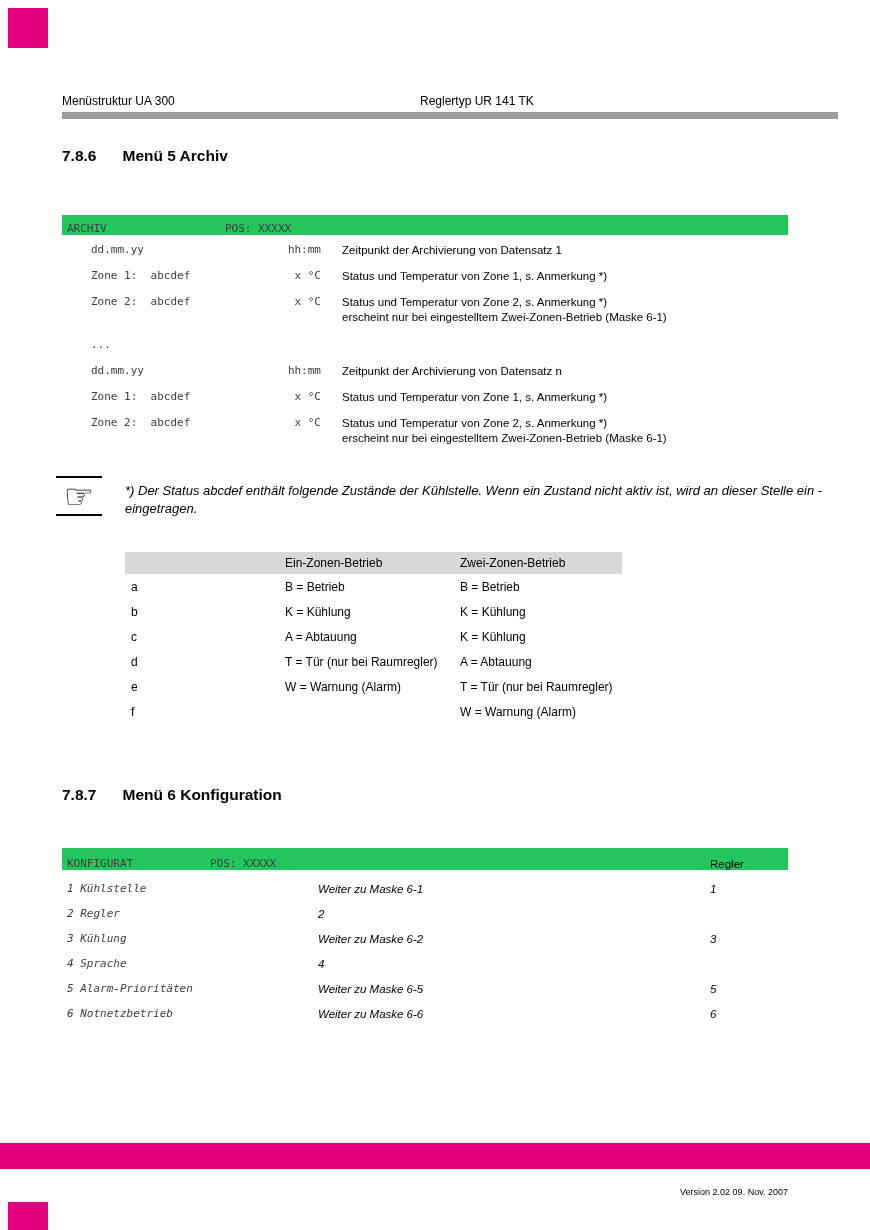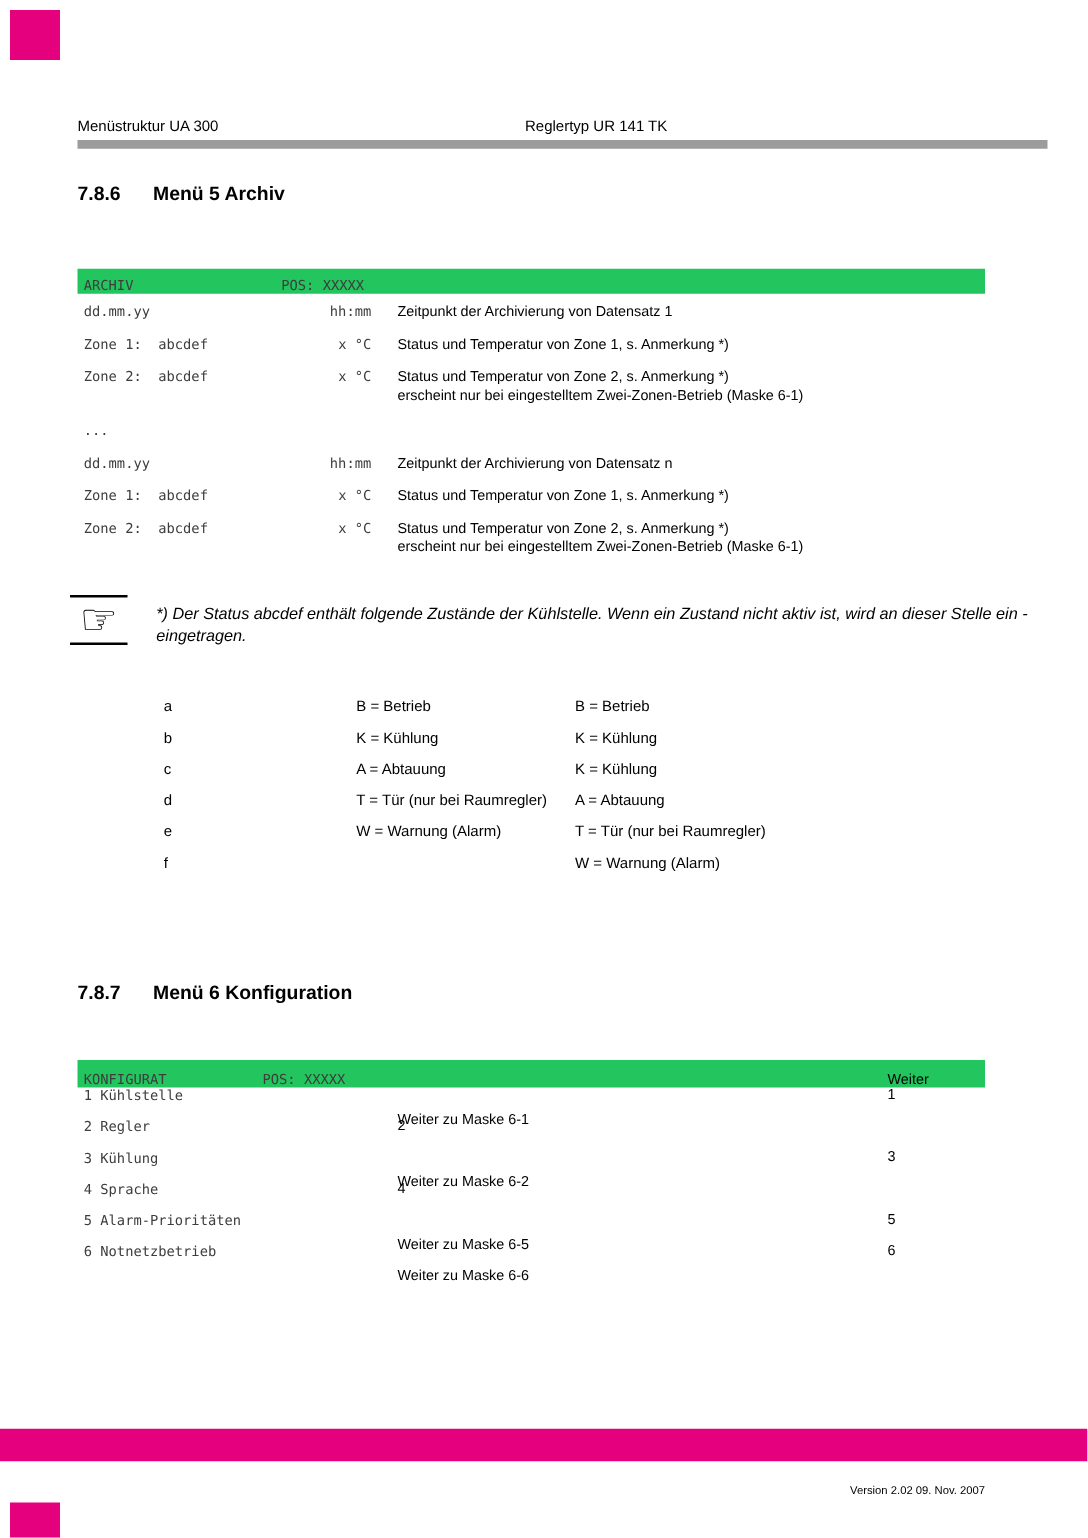--- a/index.html
+++ b/index.html
@@ -34,30 +34,30 @@
   .screen-table { position:absolute; left:62px; width:726px; }
   #t-archiv { top:215px; }
   #t-konfig { top:848px; }
   .scr-header { position:relative; height:20px; background:#22c55e; display:flex; align-items:flex-end; font-size:11px; }
   .scr-header .name { margin-left:5px; }
   .scr-header .pos  { position:absolute; left:163px; }
   #t-konfig .scr-header { height:22px; }
   #t-konfig .scr-header .pos { left:148px; }
   .scr-header .eingabe { position:absolute; left:648px; font-family:"Liberation Sans",sans-serif; color:#000; font-size:11.5px; }
 
-  .scr-row { display:flex; align-items:flex-start; padding-top:8px; font-size:11px; }
+  .scr-row { display:flex; align-items:flex-start; padding-top:8px; font-size:11px;margin-left:24px; }
   .r-norm { height:26px; }
   .r-tall { height:43px; }
   .r-dots { height:26px; }
   .c1 { width:148px; padding-left:5px; }
   .c2 { width:87px; text-align:right; }
   .c3 { margin-left:21px; font-family:"Liberation Sans",sans-serif; color:#000; font-size:11.5px; line-height:15px; white-space:normal; }
 
   
-  .k-row { height:25px; display:flex; align-items:flex-start; font-size:11.5px; }
+  .k-row { height:25px; display:flex; align-items:flex-end; font-size:11.5px;font-style:italic; }
   .k1 { width:256px; padding-left:5px; font-size:11px; }
   .k2 { width:392px;margin-top:20px; }
   .k3 { }
 
   
   #note-icon { left:56px; top:476px; width:46px; text-align:center; font-size:34px; line-height:36px;
                border-top:2px solid #000; border-bottom:2px solid #000; }
   #note-text { left:125px; top:482px; width:700px; font-style:italic; font-size:13px; line-height:17.5px; }
 
   
@@ -132,20 +132,25 @@
       <div>Status und Temperatur von Zone 2, s. Anmerkung *)</div>
       <div>erscheint nur bei eingestelltem Zwei-Zonen-Betrieb (Maske 6-1)</div>
     </span>
   </div>
 </div>
 
 <div class="abs" id="note-icon">☞</div>
 <div class="abs" id="note-text">*) Der Status abcdef enthält folgende Zustände der Kühlstelle. Wenn ein Zustand nicht aktiv ist, wird an dieser Stelle ein - eingetragen.</div>
 
 <div class="abs" id="t-status">
+  <div class="st-header">
+    <span class="sc1"></span>
+    <span class="sc2">Ein-Zonen-Betrieb</span>
+    <span class="sc3">Zwei-Zonen-Betrieb</span>
+  </div>
   <div class="st-row">
     <span class="sc1">a</span>
     <span class="sc2">B = Betrieb</span>
     <span class="sc3">B = Betrieb</span>
   </div>
   <div class="st-row">
     <span class="sc1">b</span>
     <span class="sc2">K = Kühlung</span>
     <span class="sc3">K = Kühlung</span>
   </div>
@@ -173,21 +178,21 @@
 
 <div class="section-heading" id="h-konfig">
   <span>7.8.7</span>
   <span>Menü 6 Konfiguration</span>
 </div>
 
 <div class="screen-table" id="t-konfig">
   <div class="scr-header">
     <span class="mono name">KONFIGURAT</span>
     <span class="mono pos">POS: XXXXX</span>
-    <span class="eingabe">Weiter</span>
+    <span class="eingabe">Regler</span>
   </div>
   <div class="k-row">
     <span class="mono k1">1 Kühlstelle</span>
     <span class="k2">Weiter zu Maske 6-1</span>
     <span class="k3">1</span>
   </div>
   <div class="k-row">
     <span class="mono k1">2 Regler</span>
     <span class="k3">2</span>
   </div>

